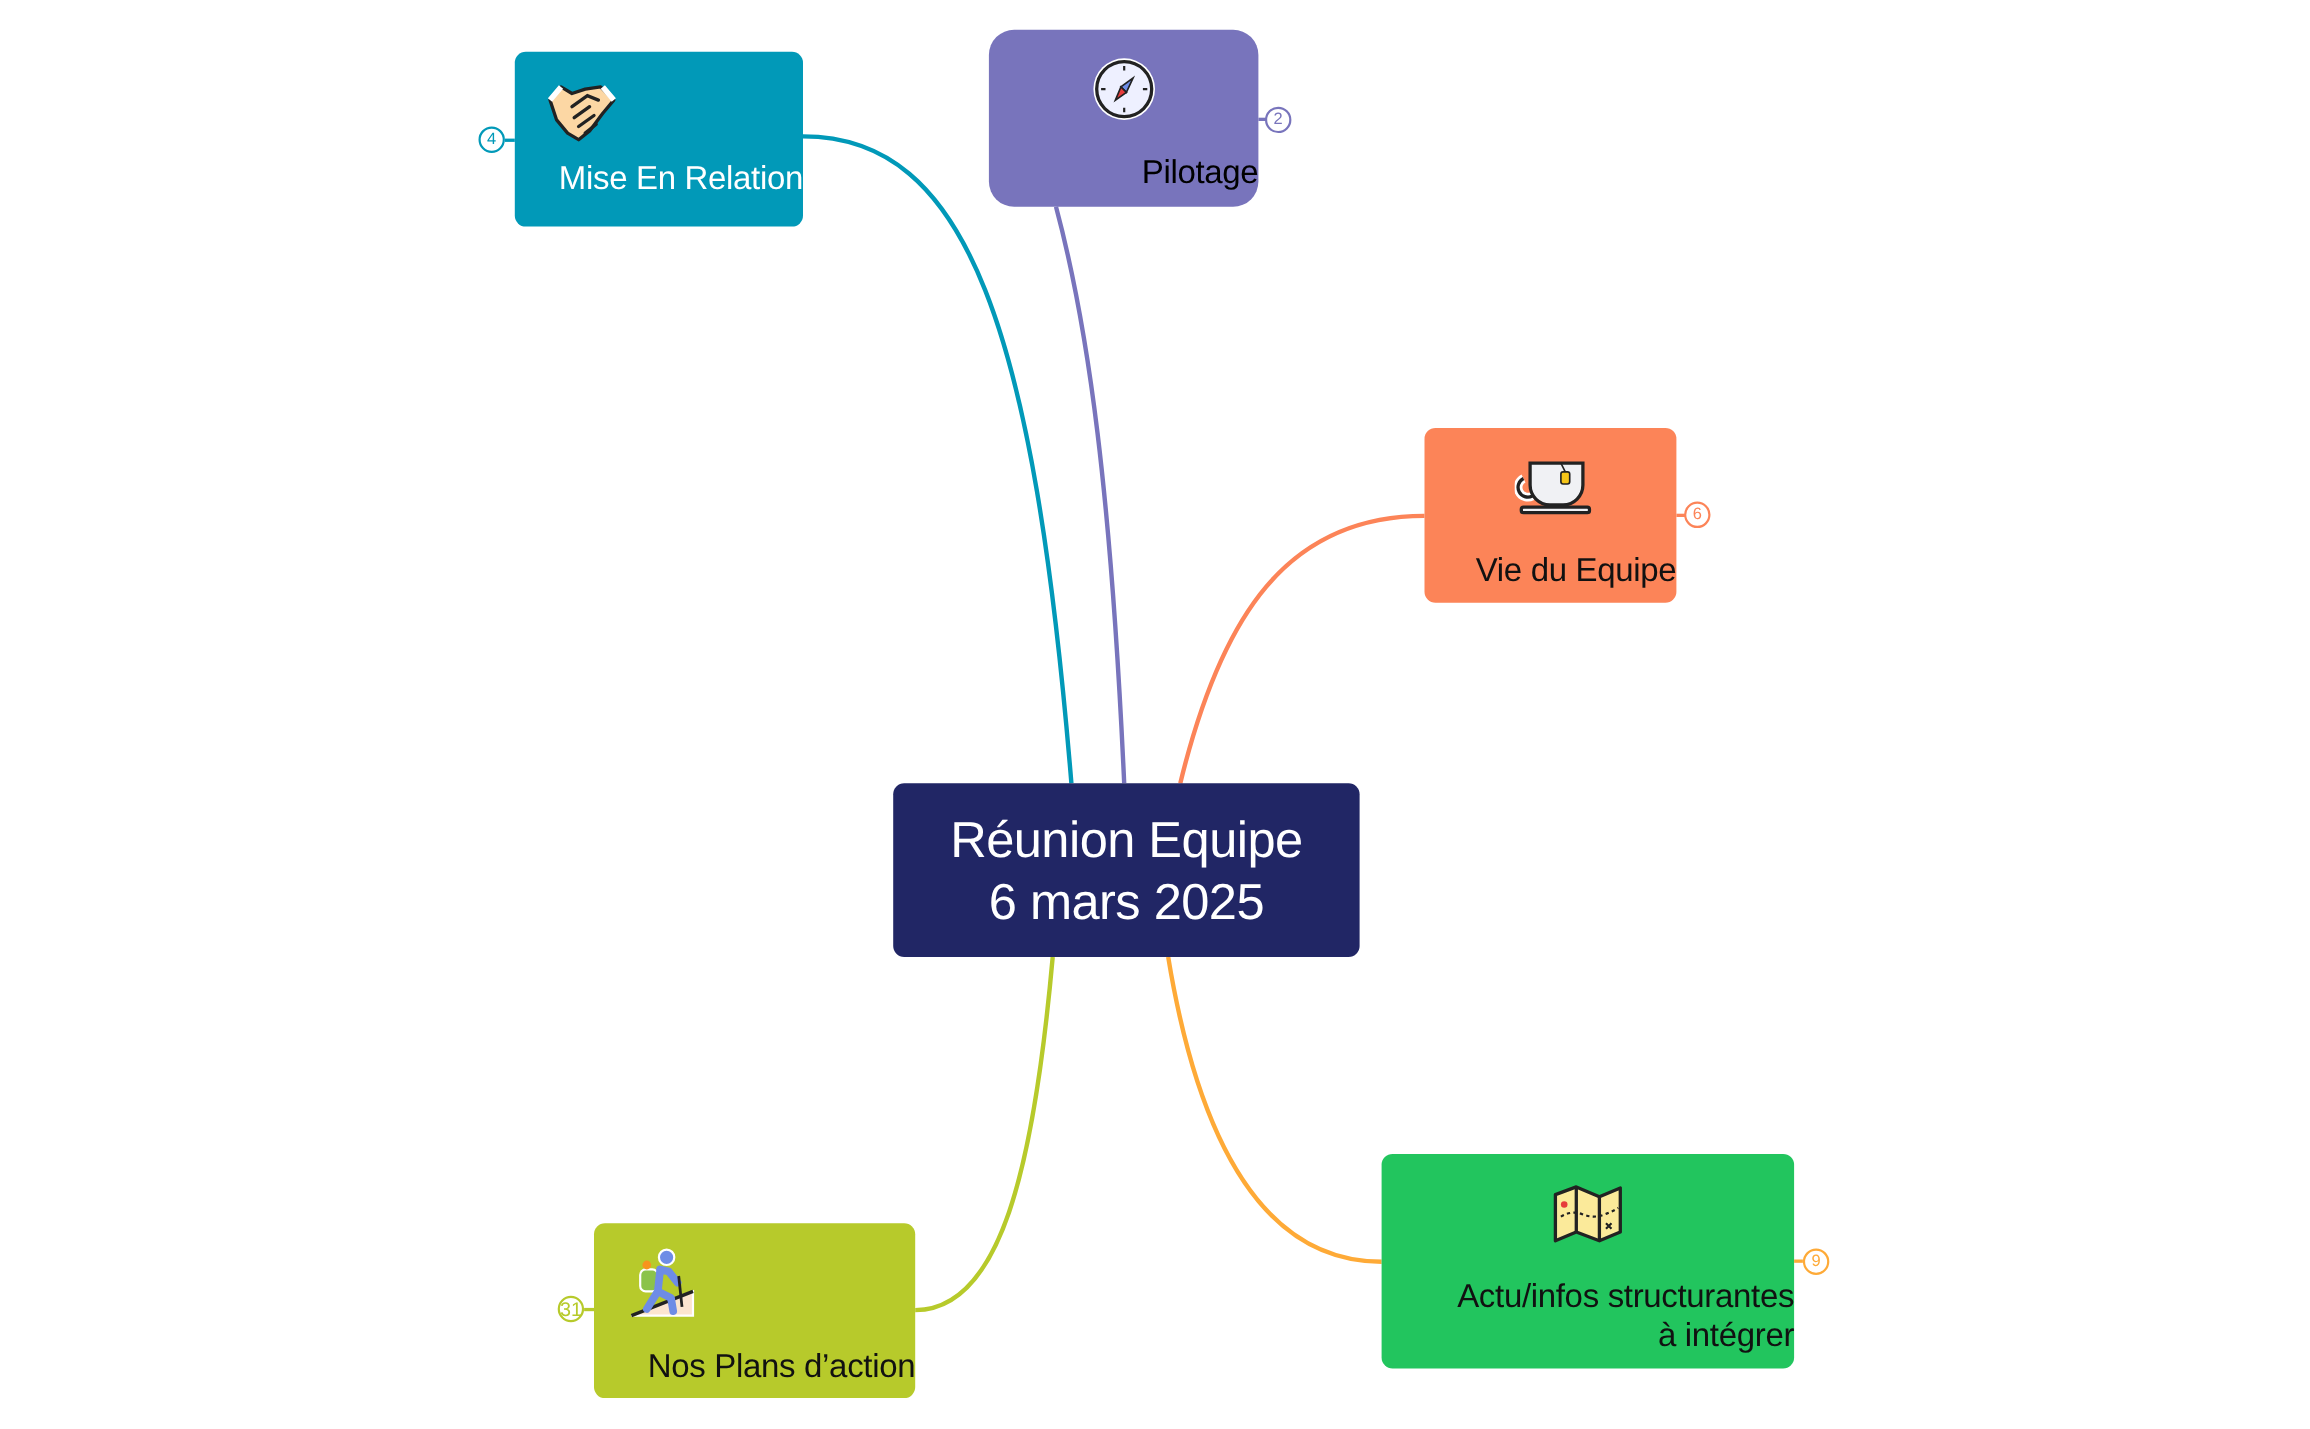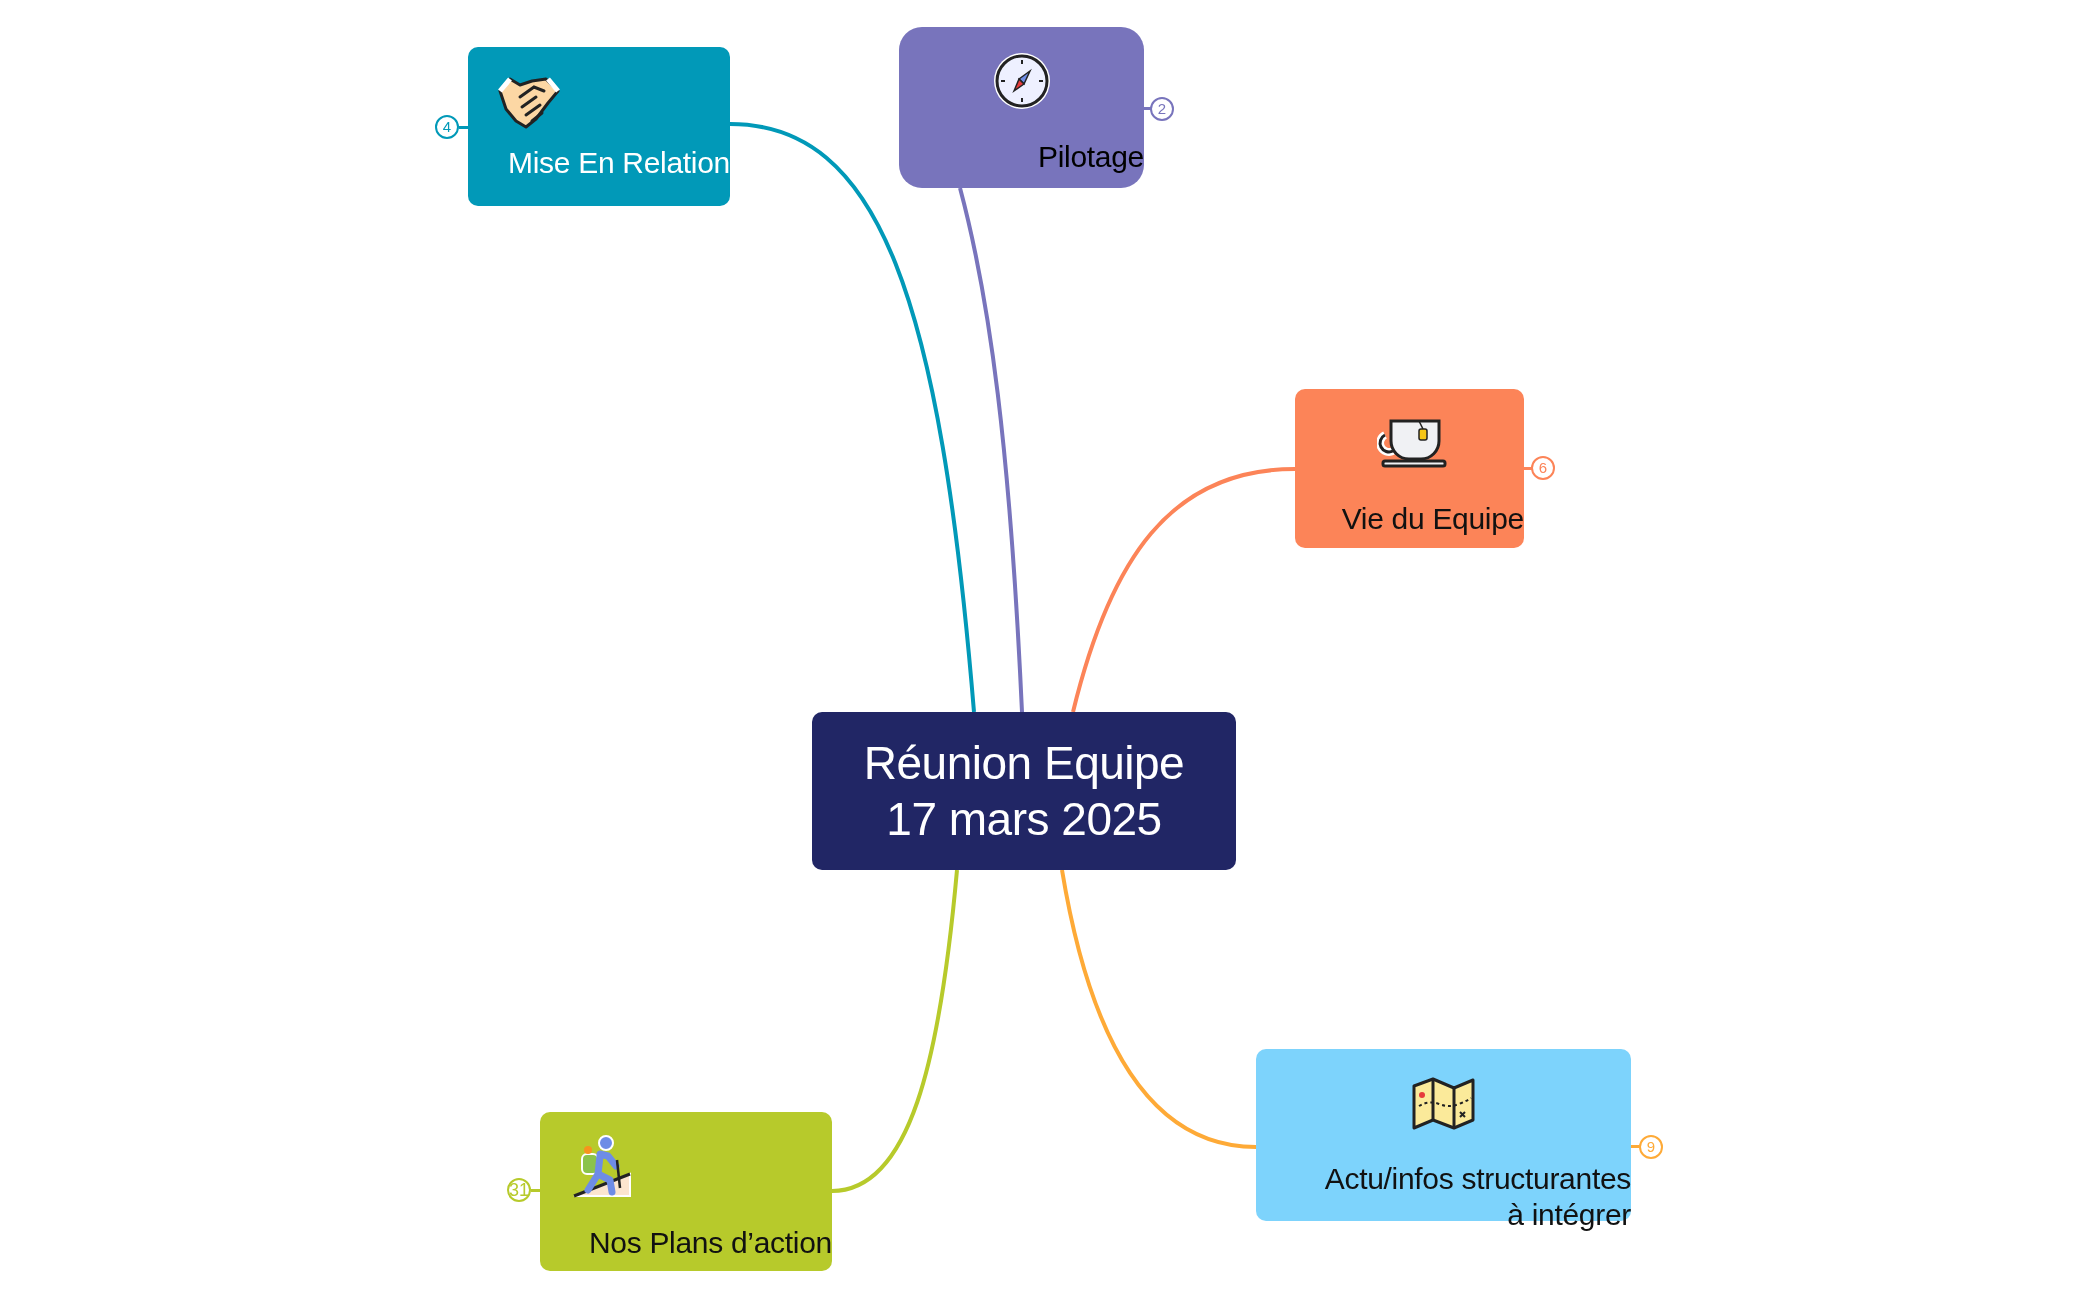--- a/index.html
+++ b/index.html
@@ -18,21 +18,21 @@
 <svg class="links" viewBox="0 0 2100 1299">
   <path d="M730,124 C880,124 940,300 974,712" fill="none" stroke="#0199B8" stroke-width="4"></path>
   <path d="M960,188 C990,300 1010,450 1022,712" fill="none" stroke="#7874BC" stroke-width="4"></path>
   <path d="M1073,712 C1110,560 1170,469 1295,469" fill="none" stroke="#FC8458" stroke-width="4"></path>
   <path d="M1062,870 C1090,1040 1150,1147 1256,1147" fill="none" stroke="#FEAA37" stroke-width="4"></path>
   <path d="M957,870 C940,1060 910,1191 832,1191" fill="none" stroke="#B7CA2B" stroke-width="4"></path>
 </svg>
 
 <div class="central">
   <div>Réunion Equipe</div>
-  <div>17 mars 2025</div>
+  <div>6 mars 2025</div>
 </div>
 
 <div class="stub" style="left:459px; top:126px; width:9px; background:#0199B8;"></div>
 <div class="badge" style="left:435px; top:115px; border-color:#0199B8; color:#0199B8;">4</div>
 <div class="node" style="left:468px; top:47px; width:262px; height:159px; background:#0199B8; color:#fff;">
   <svg class="icon" style="left:28px; top:26px;" width="66" height="58" viewBox="0 0 66 58">
     <path d="M4 18 L14 6 L24 12 L36 8 L50 6 L62 18 L52 30 L40 46 L30 54 L20 48 L10 36 Z" fill="#FCD7A4" stroke="#222" stroke-width="3" stroke-linejoin="round"></path>
     <path d="M4 18 L14 6 M62 18 L52 6" stroke="#fff" stroke-width="5"></path>
     <path d="M24 24 L38 14 L48 18 M26 34 L40 24 M30 42 L44 32 M36 48 L46 40" fill="none" stroke="#222" stroke-width="3" stroke-linecap="round"></path>
   </svg>
@@ -59,21 +59,21 @@
     <path d="M14 6 H62 V26 a18 18 0 0 1 -18 18 H32 a18 18 0 0 1 -18 -18 Z" fill="#F0F1F4" stroke="#222" stroke-width="3"></path>
     <path d="M42 6 L46 14" stroke="#222" stroke-width="1.5"></path>
     <rect x="42" y="14" width="8" height="11" rx="2" fill="#F5C518" stroke="#222" stroke-width="1.5"></rect>
     <rect x="6" y="46" width="62" height="5" rx="2" fill="#F0F1F4" stroke="#222" stroke-width="3"></rect>
   </svg>
   <div class="label" style="top:112px;">Vie du Equipe</div>
 </div>
 <div class="stub" style="left:1524px; top:467px; width:8px; background:#FC8458;"></div>
 <div class="badge" style="left:1531px; top:456px; border-color:#FC8458; color:#FC8458;">6</div>
 
-<div class="node" style="left:1256px; top:1049px; width:375px; height:172px; background:#7dd3fc; color:#111;">
+<div class="node" style="left:1256px; top:1049px; width:375px; height:195px; background:#22c55e; color:#111;">
   <svg class="icon" style="left:155px; top:27px;" width="66" height="56" viewBox="0 0 66 56">
     <path d="M3 10 L22 3 L43 12 L62 4 V44 L43 52 L22 44 L3 52 Z" fill="#FBEA9A" stroke="#222" stroke-width="3" stroke-linejoin="round"></path>
     <path d="M22 3 V44 M43 12 V52" stroke="#222" stroke-width="3"></path>
     <path d="M8 30 q10 -6 20 -2 t20 0 t12 -6" fill="none" stroke="#222" stroke-width="2" stroke-dasharray="3 3"></path>
     <circle cx="11" cy="19" r="3" fill="#E63B3B"></circle>
     <path d="M49 36 l5 5 M54 36 l-5 5" stroke="#222" stroke-width="2"></path>
   </svg>
   <div class="label" style="top:112px;">Actu/infos structurantes</div>
   <div class="label" style="top:148px;padding-left:40px;">à intégrer</div>
 </div>

